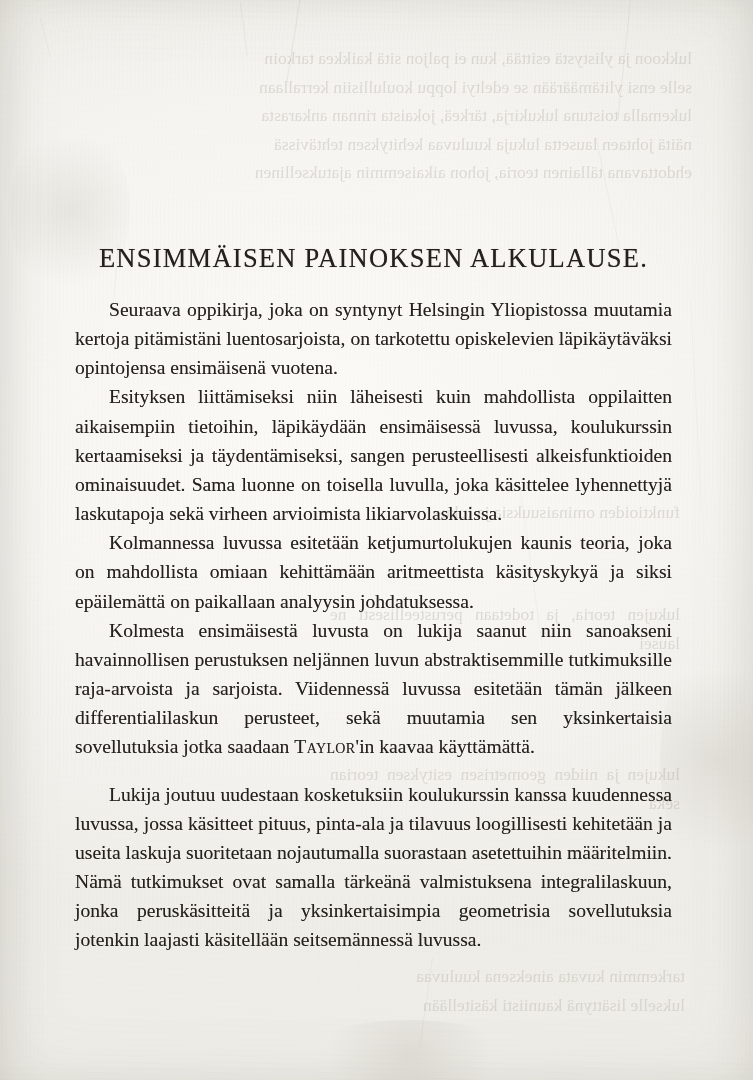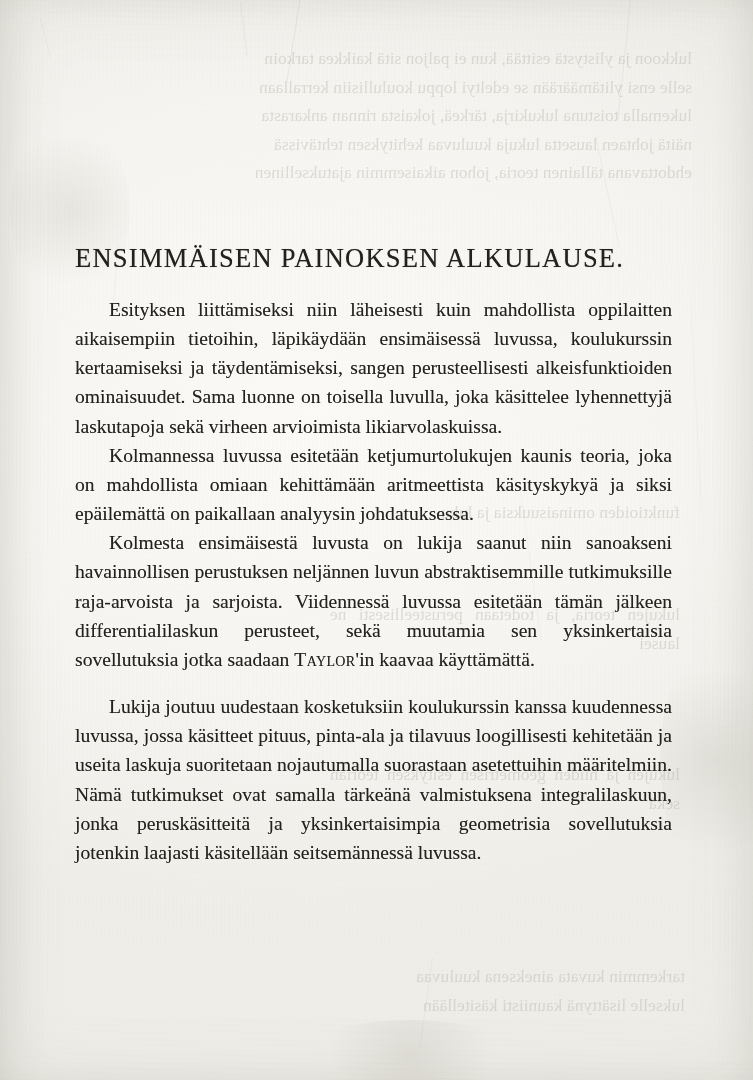--- a/index.html
+++ b/index.html
@@ -98,21 +98,21 @@
     z-index: 4;
   }
 
   .preface-title {
     margin: 0;
     padding-top: 243px;
     font-size: 26.5px;
     font-weight: 400;
     letter-spacing: 1.25px;
     color: #26231f;
-    text-align: left;
+    text-align: center;
     white-space: nowrap;
     text-shadow: 0 0 .7px rgba(40,36,30,.55);
   }
 
   .body-text {
     margin: 0;
     padding-top: 21px;
     font-size: 19.6px;
     line-height: 29.15px;
     color: #272420;
@@ -180,20 +180,21 @@
   <div class="scratch s7"></div>
   <div class="scratch s8"></div>
   <div class="scratch s9"></div>
 
   <div class="content ink-soften">
 
     <h1 class="preface-title">ENSIMMÄISEN PAINOKSEN ALKULAUSE.</h1>
 
     <div class="body-text">
 
+      <p class="para">Seuraava oppikirja, joka on syntynyt Helsingin Yliopistossa muutamia kertoja pitämistäni luentosarjoista, on tarkotettu opiskelevien läpikäytäväksi opintojensa ensimäisenä vuotena.</p>
 
       <p class="para">Esityksen liittämiseksi niin läheisesti kuin mahdollista oppilaitten aikaisempiin tietoihin, läpikäydään ensimäisessä luvussa, koulukurssin kertaamiseksi ja täydentämiseksi, sangen perusteellisesti alkeisfunktioiden ominaisuudet. Sama luonne on toisella luvulla, joka käsittelee lyhennettyjä laskutapoja sekä virheen arvioimista likiarvolaskuissa.</p>
 
       <p class="para">Kolmannessa luvussa esitetään ketjumurtolukujen kaunis teoria, joka on mahdollista omiaan kehittämään aritmeettista käsityskykyä ja siksi epäilemättä on paikallaan analyysin johdatuksessa.</p>
 
       <p class="para"><span>Kolmesta ensimäisestä luvusta on lukija saanut niin sanoakseni havainnollisen perustuksen neljännen luvun abstraktisemmille tutkimuksille raja-arvoista ja sarjoista. Viidennessä luvussa esitetään tämän jälkeen differentialilaskun perusteet, sekä muutamia sen yksinkertaisia sovellutuksia jotka saadaan </span><span class="smallcaps">Taylor</span><span>'in kaavaa käyttämättä.</span></p>
 
       <p class="para">Lukija joutuu uudestaan kosketuksiin koulukurssin kanssa kuudennessa luvussa, jossa käsitteet pituus, pinta-ala ja tilavuus loogillisesti kehitetään ja useita laskuja suoritetaan nojautumalla suorastaan asetettuihin määritelmiin. Nämä tutkimukset ovat samalla tärkeänä valmistuksena integralilaskuun, jonka peruskäsitteitä ja yksinkertaisimpia geometrisia sovellutuksia jotenkin laajasti käsitellään seitsemännessä luvussa.</p>
 
     </div>

